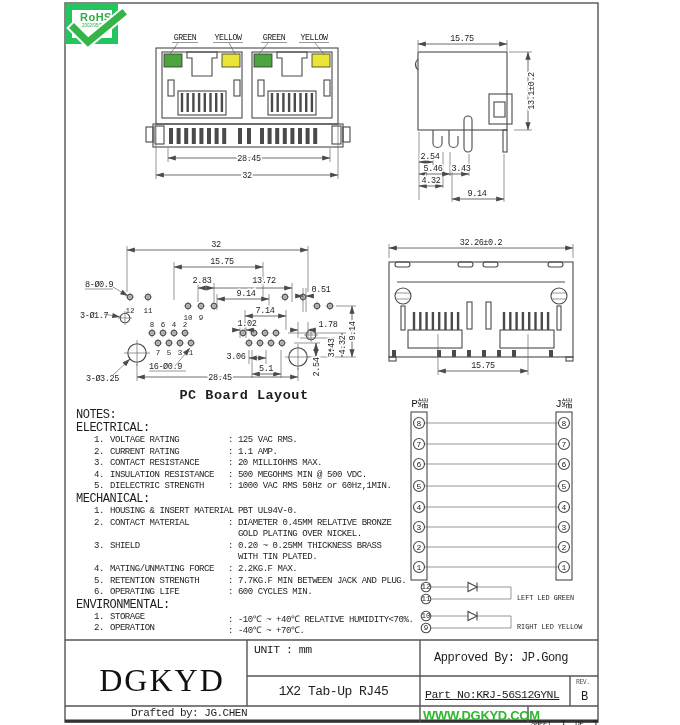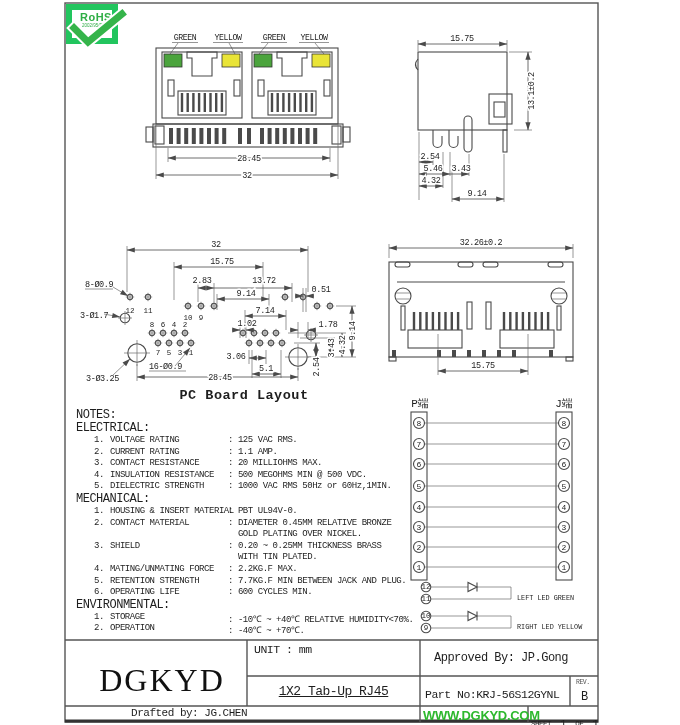--- a/index.html
+++ b/index.html
@@ -37,23 +37,23 @@
   .pcb-title{position:absolute;left:150px;top:388px;width:188px;text-align:center;
              font:bold 13.5px "Liberation Mono","DejaVu Sans Mono",monospace;letter-spacing:0.5px;}
 
   .tb{position:absolute;letter-spacing:-0.5px;}
   .dgkyd{left:65px;top:662px;width:182px;text-align:center;
          font:32px "Liberation Serif","DejaVu Serif",serif;letter-spacing:2px;color:#111;margin-left:6px;}
   .drafted{left:65px;top:707px;width:182px;text-align:right;font-size:11px;}
   .unit{left:254px;top:643px;font-size:11.5px;}
   .tol{left:252px;top:661px;font-size:10px;}
   .tol span{margin-right:9px;}
-  .product{left:247px;top:684px;width:173px;text-align:center;font-size:13px;text-decoration:underline;}
+  .product{left:247px;top:684px;width:173px;text-align:center;font-size:13px;}
   .approved{left:420px;top:651px;width:162px;text-align:center;font-size:12px;}
-  .partno{left:425px;top:688px;font-size:11.5px;}
+  .partno{left:425px;top:688px;font-size:11.5px;text-decoration:underline;}
   .revlab{left:576px;top:679px;font-size:6.5px;color:#555;}
   .rev{left:581px;top:690px;font-size:12px;}
   .web{left:423px;top:708px;font:bold 13px "Liberation Sans","DejaVu Sans",sans-serif;color:#2eb82e;letter-spacing:-0.3px;}
   .sheet{left:531px;top:718px;display:flex;align-items:center;gap:9px;}
   .sheet .sm{font-size:7.5px;}
   .sheet .lg{font-size:11px;}
 </style>
 </head>
 <body>
 

